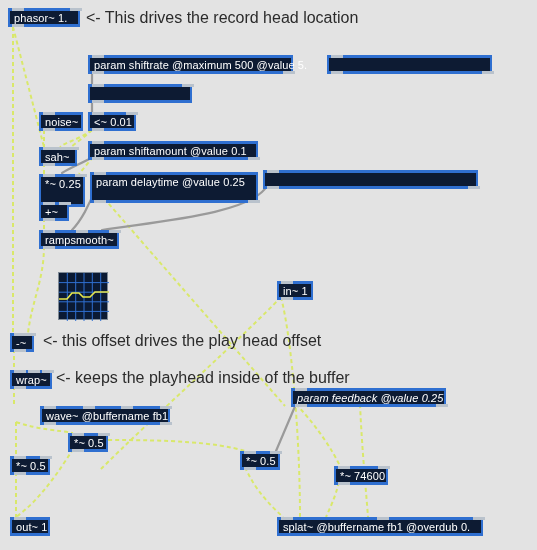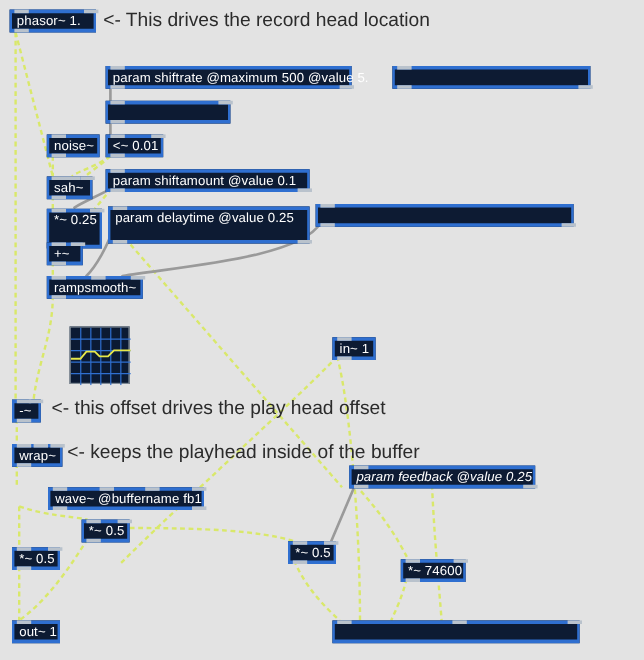--- a/index.html
+++ b/index.html
@@ -261,20 +261,21 @@
         <span class="lbl">*~ 74600</span>
         <span class="io in" style="left: 2px; width: 12px;"></span>
         <span class="io in" style="left: 42px; width: 12px;"></span>
         <span class="io out" style="left: 2px; width: 12px;"></span>
       </div>
       <div class="obj" style="left: 10px; top: 517px; width: 40px; height: 19px;">
         <span class="lbl">out~ 1</span>
         <span class="io in" style="left: 2px; width: 12px;"></span>
       </div>
       <div class="obj" style="left: 277px; top: 517px; width: 206px; height: 19px;">
+        <span class="lbl">splat~ @buffername fb1 @overdub 0.</span>
         <span class="io in" style="left: 2px; width: 12px;"></span>
         <span class="io in" style="left: 98px; width: 12px;"></span>
         <span class="io in" style="left: 194px; width: 12px;"></span>
       </div>
     </div>
 
   <div id="comments-layer">
       <div class="comment" style="left: 86px; top: 11px;">&lt;- This drives the record head location</div>
       <div class="comment" style="left: 43px; top: 334px;">&lt;- this offset drives the play head offset</div>
       <div class="comment" style="left: 56px; top: 371px;">&lt;- keeps the playhead inside of the buffer</div>

